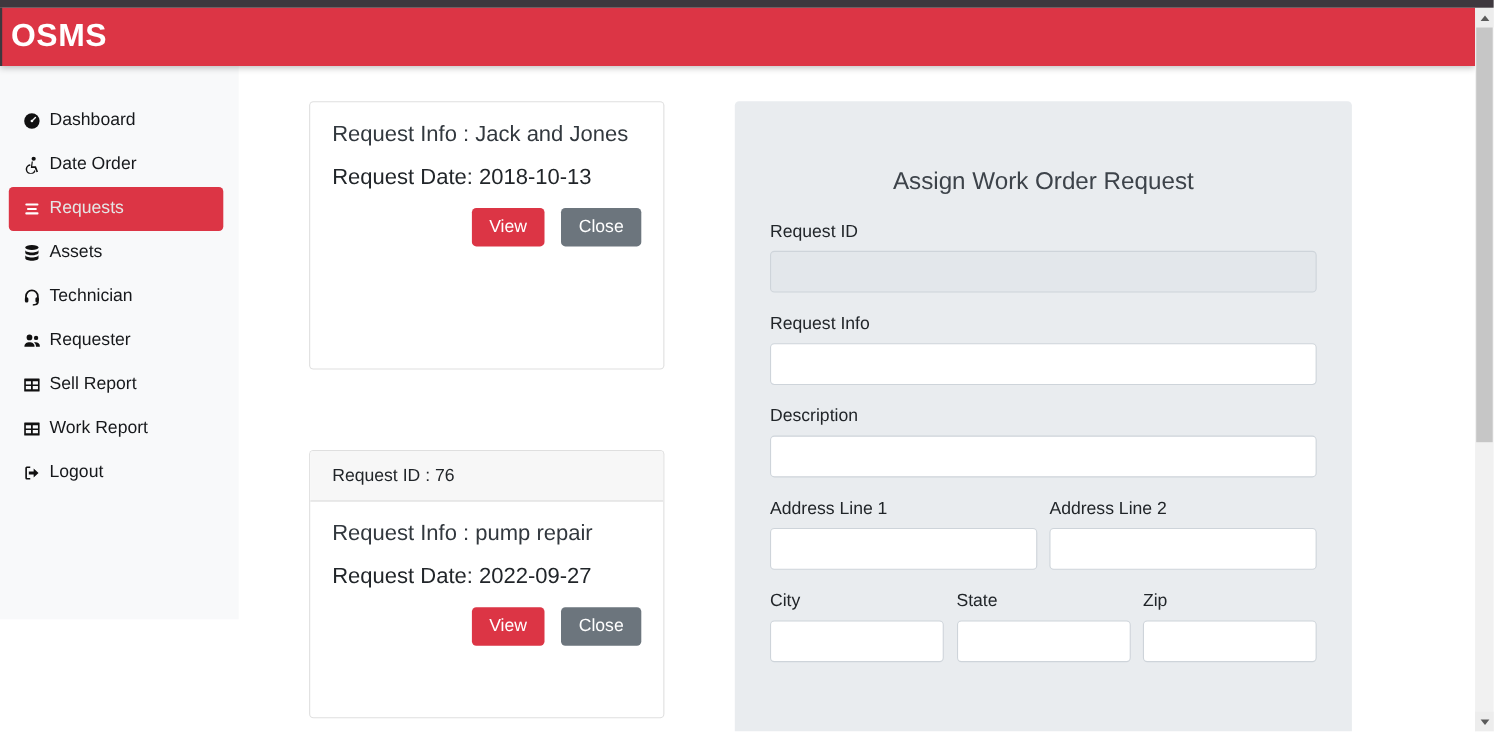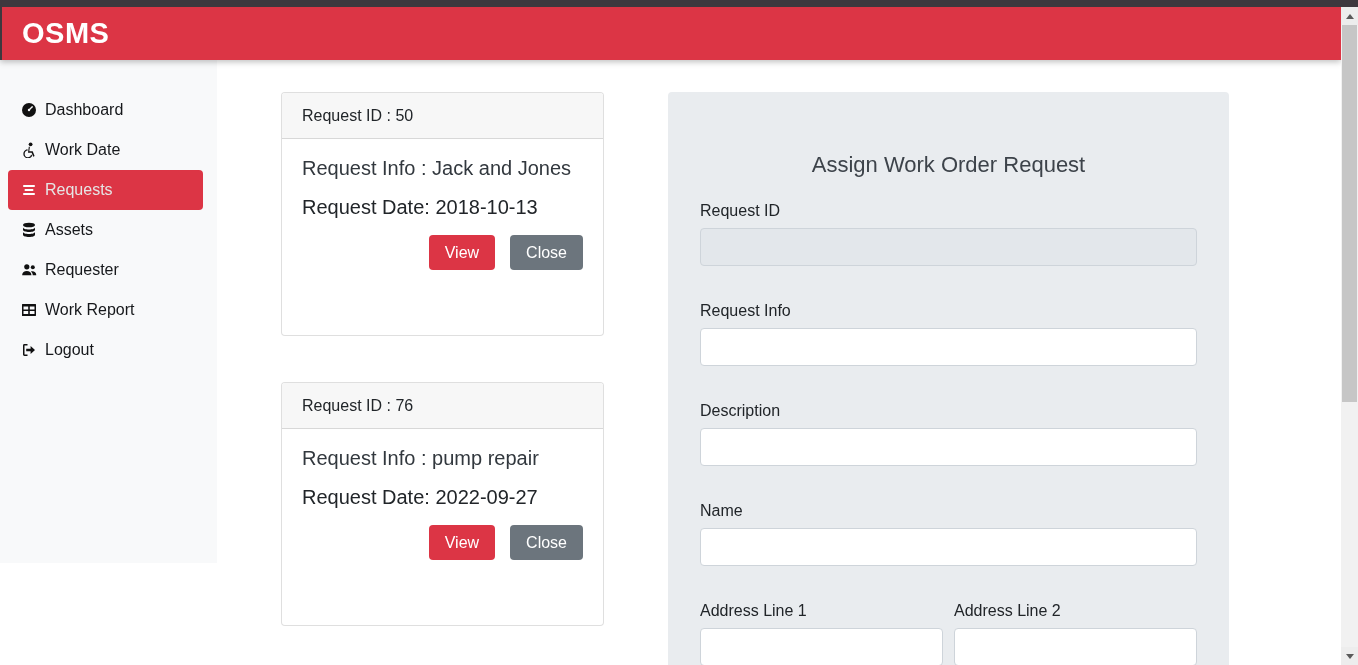--- a/index.html
+++ b/index.html
@@ -9,21 +9,21 @@
     background:#fff; color:#212529; position:relative;
   }
 
   
   .top-strip { position:absolute; left:0; top:0; width:1358px; height:7px; background:#3e383e; z-index:50; }
   .left-edge { position:absolute; left:0; top:7px; width:2px; height:53px; background:#3e383e; z-index:40; }
 
   
   .appbar {
     position:absolute; left:0; top:7px; width:1341px; height:53px;
-    background:#dc3545; display:flex; align-items:center; padding-left:22px;
+    background:#dc3545; display:flex; align-items:center; padding-left:10px;
     box-shadow:0 2px 6px rgba(0,0,0,.25); z-index:30;
   }
   .brand { color:#fff; font-size:29px; font-weight:bold; letter-spacing:.5px; }
 
   
   .sidebar {
     position:absolute; left:0; top:60px; width:217px; height:503px;
     background:#f8f9fa; padding-top:30px; z-index:10;
   }
   .nav-item {
@@ -41,21 +41,21 @@
     position:absolute; left:217px; top:60px; width:1124px; height:605px;
     background:#fff; overflow:hidden;
   }
 
   
   .cards-col { position:absolute; left:64px; top:32px; width:323px; }
   .card {
     background:#fff; border:1px solid rgba(0,0,0,.125); border-radius:4px;
     width:323px; height:244px; overflow:hidden;
   }
-  .card + .card { margin-top:46px; }
+  .card + .card { margin-top:73px; }
   .card-header {
     background:#f7f7f7; border-bottom:1px solid rgba(0,0,0,.125);
     height:46px; display:flex; align-items:center; padding:0 20px; font-size:16px; color:#212529;
   }
   .card-body { padding:18px 20px 20px; }
   .card-title { font-size:20px; font-weight:400; color:#32383e; margin-bottom:16px; }
   .card-desc  { font-size:15px; color:#212529; margin-bottom:20px; }
   .card-date  { font-size:20px; color:#212529; margin-bottom:16px; }
   .btn-row { display:flex; justify-content:flex-end; gap:15px; }
   .btn {
@@ -65,21 +65,21 @@
   }
   .btn-danger { background:#dc3545; }
   .btn-secondary { background:#6c757d;text-align:center; }
 
   
   .panel {
     position:absolute; left:451px; top:32px; width:561px; height:720px;
     background:#e9ecef; border-radius:4px; padding:60px 32px 0;
   }
   .panel-title { text-align:center; font-size:22px; font-weight:400; color:#3d434a; margin-bottom:24px; }
-  .fg { margin-bottom:36px; }
+  .fg { margin-bottom:20px; }
   .fg label { display:block; font-size:16px; color:#212529; margin-bottom:8px; }
   .input {
     display:block; width:100%; height:38px; background:#fff;
     border:1px solid #ced4da; border-radius:4px; padding:6px 12px;
     font-size:16px; font-family:"Liberation Sans", sans-serif; color:#495057;
   }
   .input:disabled { background:#e3e7eb; }
   .fg-row { display:flex; justify-content:space-between; margin-bottom:20px; }
   .fg-row .fg { margin-bottom:0; }
   .col-half { width:243px; }
@@ -120,80 +120,96 @@
       <span>Dashboard</span>
     </a>
     <a class="nav-item">
       <span class="icon">
         <svg viewBox="0 0 16 16">
             <circle cx="9.6" cy="2.3" r="1.9"></circle>
             <path d="M8.9 4.8l-.6 4.4h3.4l1.9 4.9-1.4.6-1.6-4H7l.8-5.9z"></path>
             <path d="M6.4 7.3a4.6 4.6 0 1 0 4.8 6.4l-1-1.1a3.3 3.3 0 1 1-3.5-4z"></path>
           </svg>
       </span>
-      <span>Work Date</span>
+      <span>Date Order</span>
     </a>
     <a class="nav-item active">
       <span class="icon">
         <svg viewBox="0 0 16 16">
             <rect x="2" y="3" width="12" height="1.9" rx=".9"></rect>
             <rect x="3.5" y="7" width="9" height="1.9" rx=".9"></rect>
             <rect x="2" y="11" width="12" height="1.9" rx=".9"></rect>
           </svg>
       </span>
       <span>Requests</span>
     </a>
     <a class="nav-item">
       <span class="icon">
         <svg viewBox="0 0 16 16">
             <ellipse cx="8" cy="3" rx="6" ry="2.3"></ellipse>
             <path d="M2 5.2c0 1.3 2.7 2.3 6 2.3s6-1 6-2.3v2.6c0 1.3-2.7 2.3-6 2.3s-6-1-6-2.3z"></path>
             <path d="M2 9.8c0 1.3 2.7 2.3 6 2.3s6-1 6-2.3v2.9c0 1.3-2.7 2.3-6 2.3s-6-1-6-2.3z"></path>
           </svg>
       </span>
       <span>Assets</span>
+    </a>
+    <a class="nav-item">
+      <span class="icon">
+        <svg viewBox="0 0 16 16">
+            <path d="M8 1.2A6.2 6.2 0 0 0 1.8 7.4v3.4h1.6V7.4a4.6 4.6 0 0 1 9.2 0v3.4h1.6V7.4A6.2 6.2 0 0 0 8 1.2z"></path>
+            <rect x="1.6" y="8.2" width="3.2" height="4.8" rx="1.4"></rect>
+            <rect x="11.2" y="8.2" width="3.2" height="4.8" rx="1.4"></rect>
+            <path d="M12.6 12.6c0 1.4-1.9 2-3.8 2.1v1.3c2.8 0 5.4-.9 5.4-3.4z"></path>
+          </svg>
+      </span>
+      <span>Technician</span>
     </a>
     <a class="nav-item">
       <span class="icon">
         <svg viewBox="0 0 16 16">
             <circle cx="5.8" cy="4.8" r="2.6"></circle>
             <path d="M1.2 12.8c0-2.3 2.1-3.7 4.6-3.7s4.6 1.4 4.6 3.7v.5H1.2z"></path>
             <circle cx="11.8" cy="5.2" r="2"></circle>
             <path d="M11.4 9.2c2 .1 3.8 1.3 3.8 3.2v.9h-3.5v-.5c0-1.4-.7-2.6-1.8-3.4.5-.1 1-.2 1.5-.2z"></path>
           </svg>
       </span>
       <span>Requester</span>
     </a>
     <a class="nav-item">
       <span class="icon">
         <svg viewBox="0 0 16 16">
             <path fill-rule="evenodd" d="M1.5 2h13c.3 0 .5.2.5.5v11c0 .3-.2.5-.5.5h-13a.5.5 0 0 1-.5-.5v-11c0-.3.2-.5.5-.5zm1 2.6v2.9h4.7V4.6zm6.3 0v2.9h4.7V4.6zM2.5 9v2.9h4.7V9zm6.3 0v2.9h4.7V9z"></path>
           </svg>
       </span>
+      <span>Sell Report</span>
+    </a>
+    <a class="nav-item">
+      <span class="icon">
+        <svg viewBox="0 0 16 16">
+            <path fill-rule="evenodd" d="M1.5 2h13c.3 0 .5.2.5.5v11c0 .3-.2.5-.5.5h-13a.5.5 0 0 1-.5-.5v-11c0-.3.2-.5.5-.5zm1 2.6v2.9h4.7V4.6zm6.3 0v2.9h4.7V4.6zM2.5 9v2.9h4.7V9zm6.3 0v2.9h4.7V9z"></path>
+          </svg>
+      </span>
       <span>Work Report</span>
     </a>
     <a class="nav-item">
       <span class="icon">
         <svg viewBox="0 0 16 16">
             <path d="M6.5 2H3.4A1.4 1.4 0 0 0 2 3.4v9.2A1.4 1.4 0 0 0 3.4 14h3.1v-1.5H3.5v-9h3z"></path>
             <path d="M9.6 3.9L14 8l-4.4 4.1V9.3H5.2V6.7h4.4z"></path>
           </svg>
       </span>
       <span>Logout</span>
     </a>
   </nav>
 </aside>
 
 <main class="main">
   <div class="cards-col">
 
     <article class="card">
-      <div class="card-header">
-        <span>Request ID : 50</span>
-      </div>
       <div class="card-body">
         <h4 class="card-title">Request Info : Jack and Jones</h4>
         <p class="card-date">Request Date: 2018-10-13</p>
         <div class="btn-row">
           <button class="btn btn-danger">View</button>
           <button class="btn btn-secondary">Close</button>
         </div>
       </div>
     </article>
 
@@ -224,24 +240,20 @@
     <div class="fg">
       <label>Request Info</label>
       <input class="input" type="text" value="" style="">
     </div>
 
     <div class="fg">
       <label>Description</label>
       <input class="input" type="text" value="" style="">
     </div>
 
-    <div class="fg">
-      <label>Name</label>
-      <input class="input" type="text" value="" style="">
-    </div>
 
     <div class="fg-row">
       <div class="fg col-half">
         <label>Address Line 1</label>
         <input class="input" type="text" value="" style="">
       </div>
       <div class="fg col-half">
         <label>Address Line 2</label>
         <input class="input" type="text" value="" style="">
       </div>

